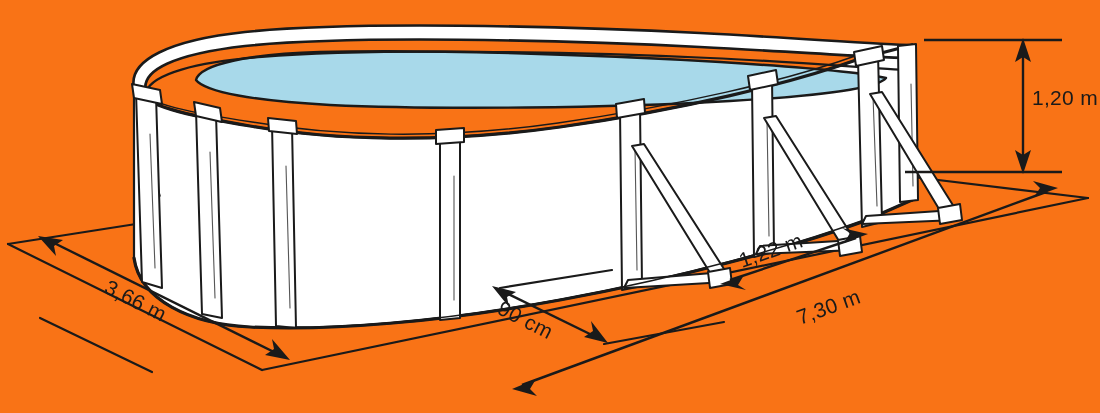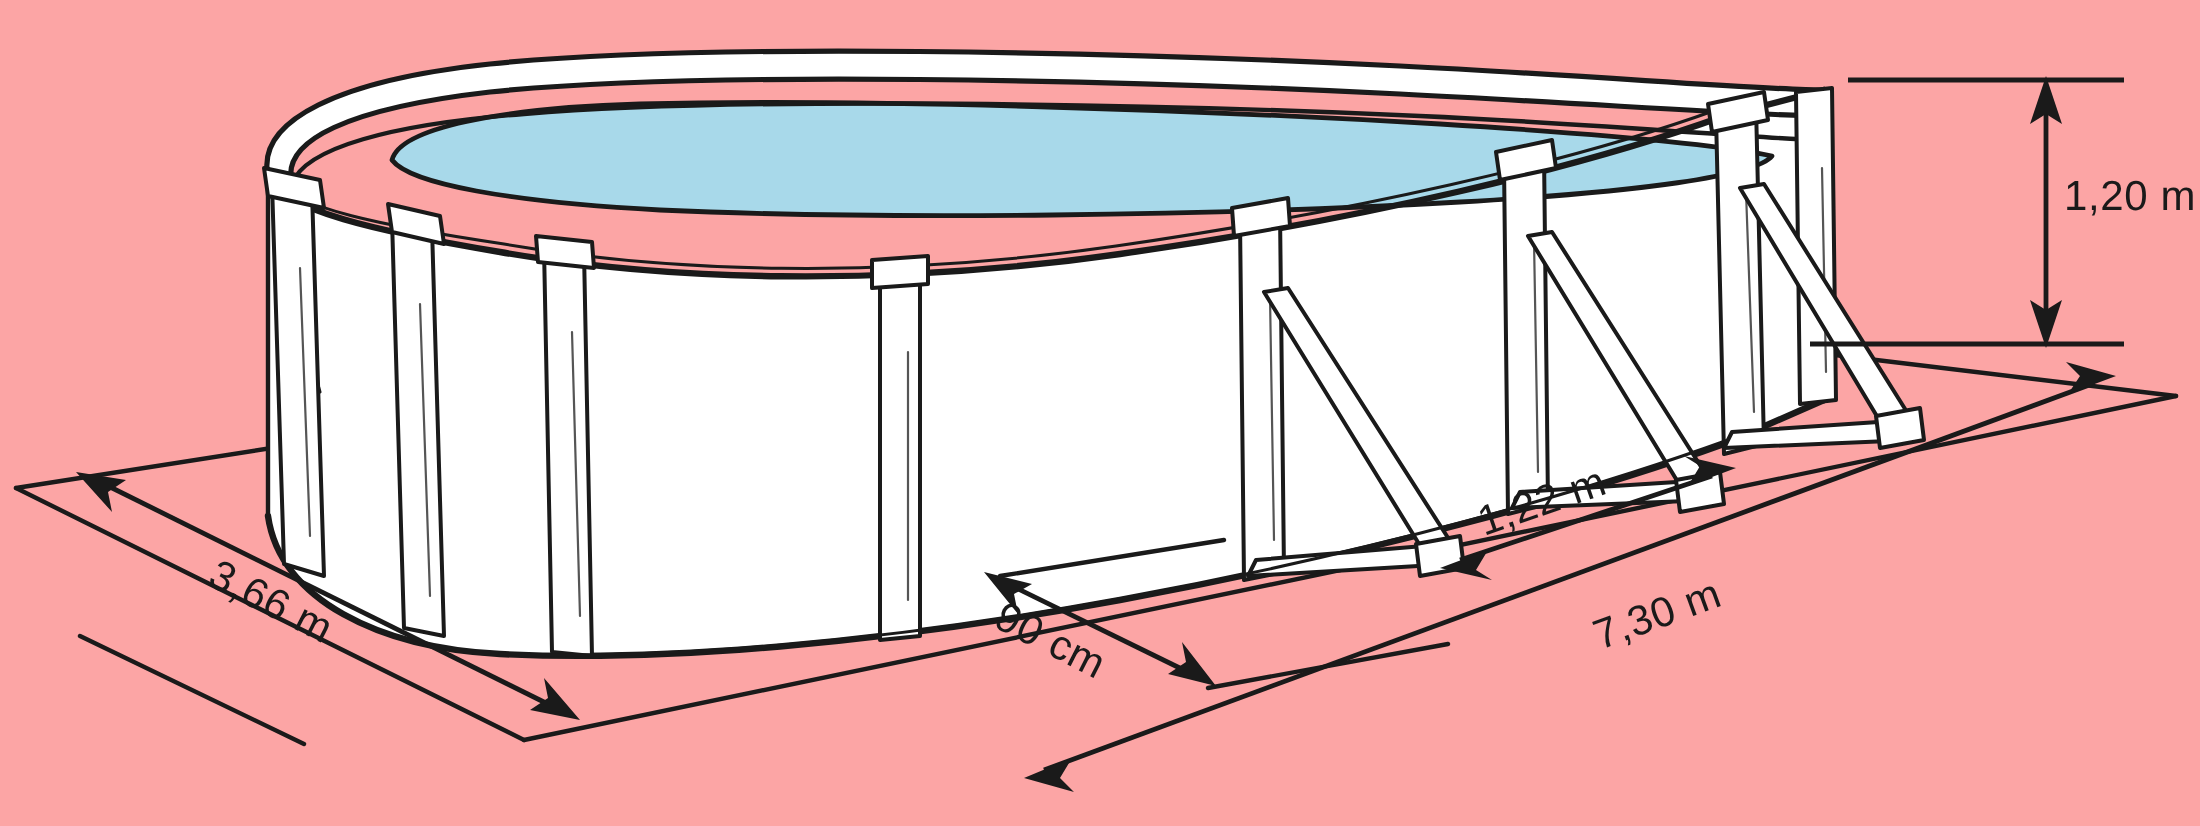--- a/index.html
+++ b/index.html
@@ -11,21 +11,21 @@
   body {
     width: 1100px;
     height: 413px;
     overflow: hidden;
     font-family: "Liberation Sans", sans-serif;
   }
   #diagram-root {
     position: relative;
     width: 1100px;
     height: 413px;
-    background: #fca5a5;
+    background: #f97316;
   }
   svg#pool-svg {
     display: block;
     width: 1100px;
     height: 413px;
   }
   .ink {
     fill: none;
     stroke: #1a1a1a;
     stroke-linejoin: round;

